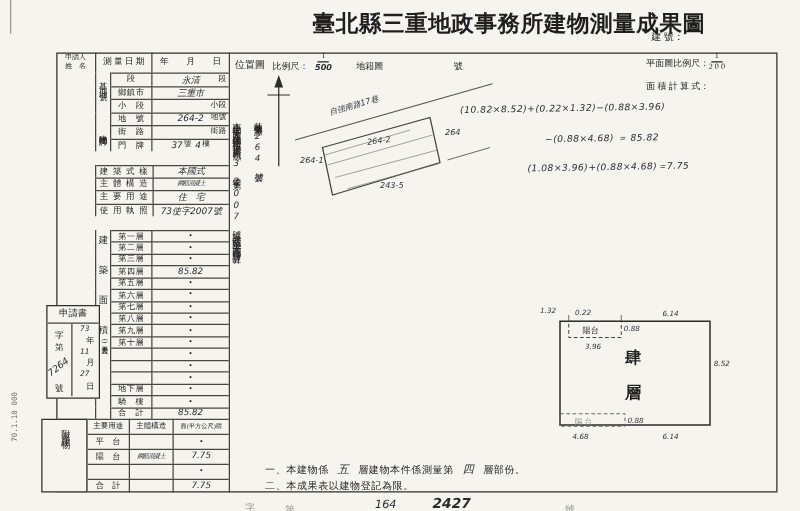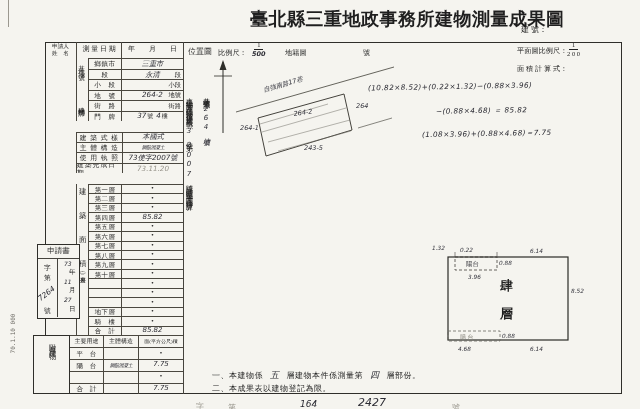--- a/index.html
+++ b/index.html
@@ -62,34 +62,34 @@
       <span class="c" style="width:45px;font-size:7px">測 量 日 期</span>
       <span class="c val" style="border-right:none;font-size:7px">年　　月　　日</span>
     </div>
   </div>
 
   <div class="grp" id="siteRows" style="top:58.4px">
 
       <div class="trow">
         <span class="c sp"></span>
         <span class="c gc"></span>
+        <span class="c lb ct">段</span>
+        <span class="c val ct" style="border-right:none">
+          <span class="vv hw">永清</span>
+          <span class="sfx">段</span>
+        </span>
+      </div>
+
+      <div class="trow">
+        <span class="c sp"></span>
+        <span class="c gc"></span>
         <span class="c lb ct">鄉鎮市</span>
         <span class="c val ct" style="border-right:none">
           <span class="vv hw">三重市</span>
           <span class="sfx"></span>
-        </span>
-      </div>
-
-      <div class="trow">
-        <span class="c sp"></span>
-        <span class="c gc"></span>
-        <span class="c lb ct">段</span>
-        <span class="c val ct" style="border-right:none">
-          <span class="vv hw">永清</span>
-          <span class="sfx">段</span>
         </span>
       </div>
 
       <div class="trow">
         <span class="c sp"></span>
         <span class="c gc"></span>
         <span class="c lb ct">小　段</span>
         <span class="c val ct" style="border-right:none">
           <span class="vv"></span>
           <span class="sfx">小段</span>
@@ -142,36 +142,36 @@
       </div>
 
       <div class="trow">
         <span class="c sp"></span>
         <span class="c lbw ct">主 體 構 造</span>
         <span class="c val ct" style="border-right:none">
           <span class="vv hw tiny">鋼筋混凝土</span>
         </span>
       </div>
 
+      <div class="trow">
+        <span class="c sp"></span>
+        <span class="c lbw ct">主 要 用 途</span>
+        <span class="c val ct" style="border-right:none">
+          <span class="vv hw">住　宅</span>
+        </span>
+      </div>
 
       <div class="trow">
         <span class="c sp"></span>
         <span class="c lbw ct">使 用 執 照</span>
         <span class="c val ct" style="border-right:none">
           <span class="vv hw">73使字2007號</span>
         </span>
       </div>
 
-      <div class="trow">
-        <span class="c sp"></span>
-        <span class="c lbw ct">建築完成日期</span>
-        <span class="c val ct" style="border-right:none">
-          <span class="vv hw faint">73.11.20</span>
-        </span>
-      </div>
     </div>
 
   <div class="grp" id="floorRows" style="top:183.8px">
 
       <div class="trow">
         <span class="c sp"></span>
         <span class="c gc"></span>
         <span class="c lb ct" style="font-size:6.4px">第一層</span>
         <span class="c val ct" style="border-right:none;font-size:7px">
           <span class="vv">•</span>
@@ -470,16 +470,16 @@
   </svg>
 
   <div class="note" style="left:212px;top:383px">二、本成果表以建物登記為限。</div>
   <div class="note" style="left:212px;top:369px">
     <span>一、本建物係</span><span class="hw" style="margin:0 7px;font-size:9px">五</span><span>層建物本件係測量第</span><span class="hw" style="margin:0 7px;font-size:9px">四</span><span>層部份。</span>
   </div>
 
   <span class="abs faint" style="left:196px;top:401px;font-size:8px">字</span>
   <span class="abs faint" style="left:228px;top:402px;font-size:8px">第</span>
   <span class="abs hw" style="left:300px;top:399px;font-size:9px">164</span>
-  <span class="abs hw" style="left:358px;top:396px;font-size:11px;font-weight:normal">2427</span>
+  <span class="abs hw" style="left:346px;top:396px;font-size:11px;font-weight:bold">2427</span>
   <span class="abs faint" style="left:452px;top:402px;font-size:8px">號</span>
 
 </div>
 
 </body></html>

